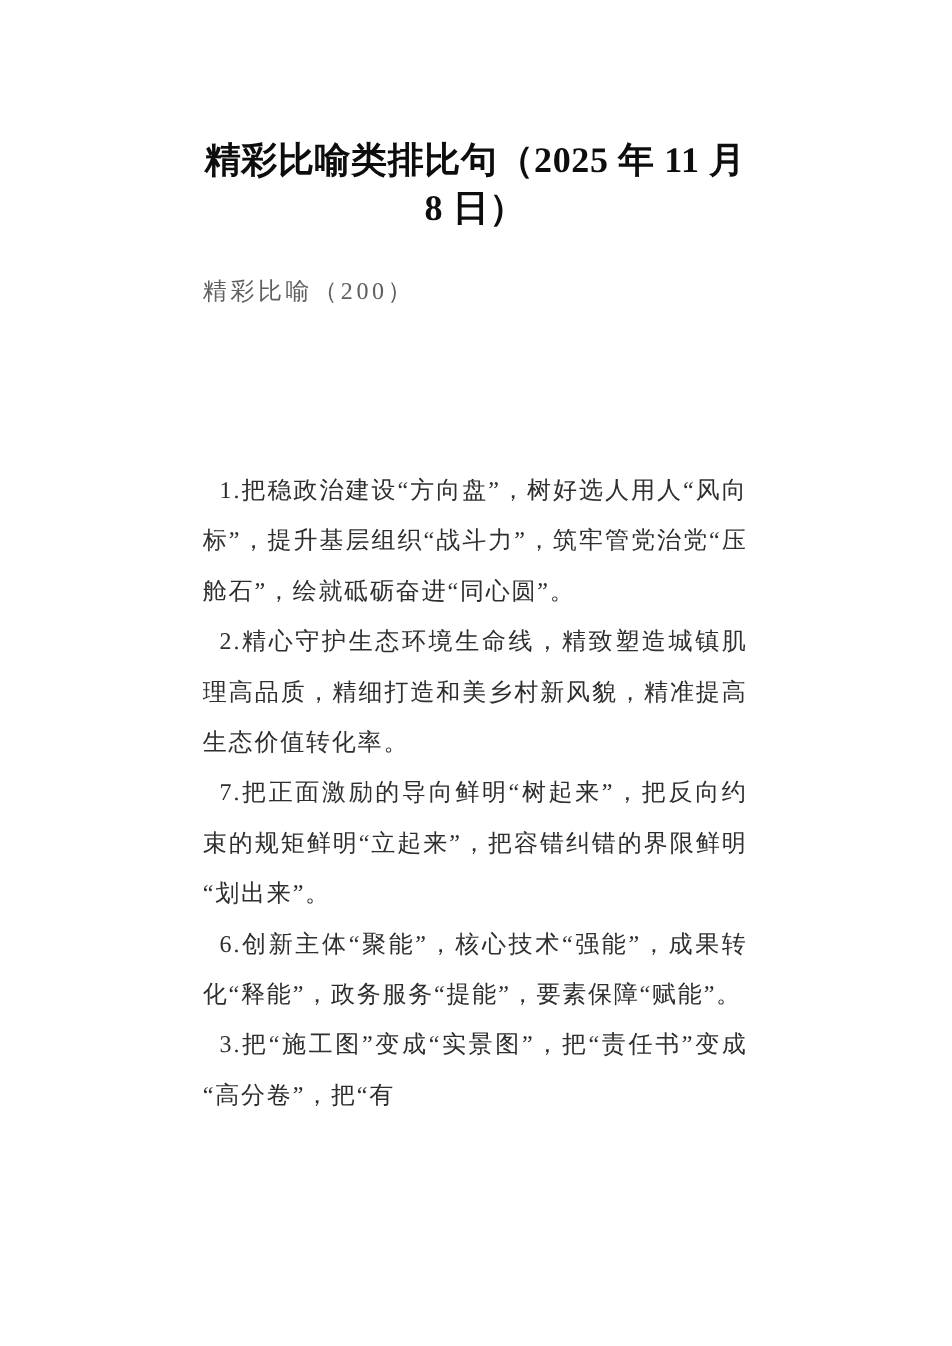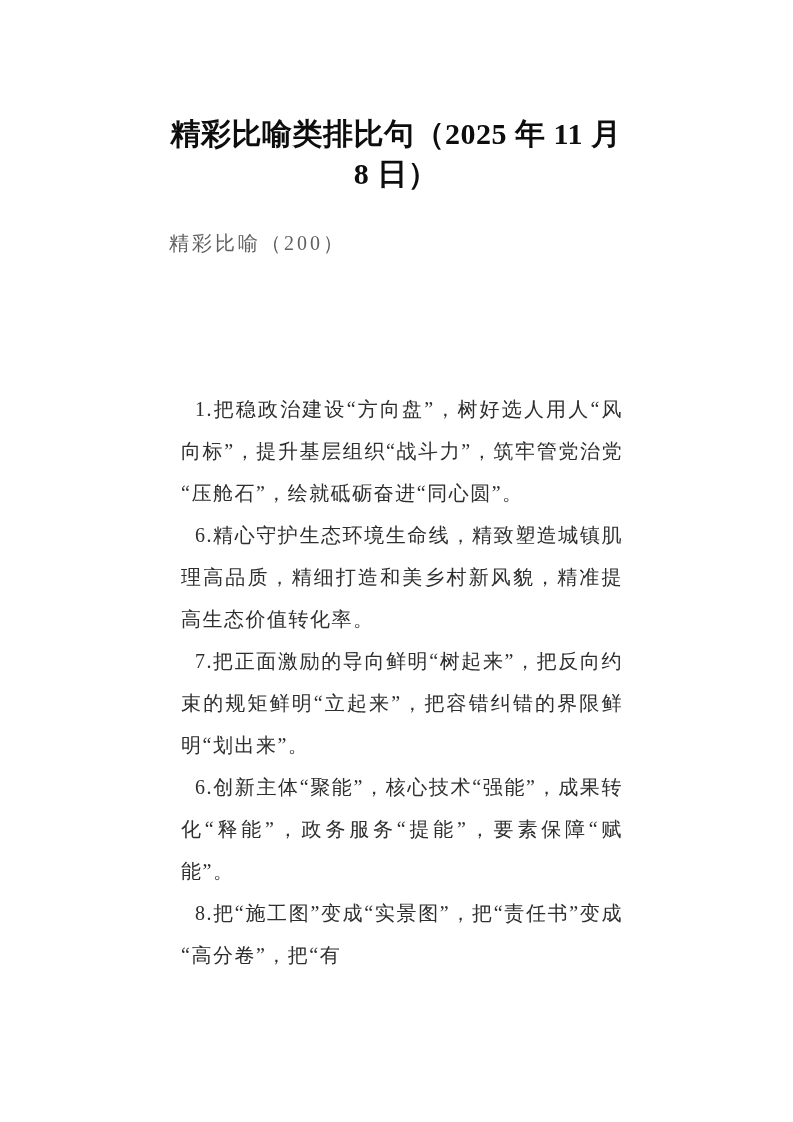--- a/index.html
+++ b/index.html
@@ -36,36 +36,35 @@
     letter-spacing: 3px;
   }
   .doc-body {
     margin-top: 130px;
     font-size: 20px;
     line-height: 42px;
     color: #2e2e2e;
     letter-spacing: 1.5px;
     text-align: justify;
     text-justify: inter-ideograph;
-    margin-left: 12px;
   }
   .doc-body p {
     margin: 0;
     padding: 0;
     text-indent: 14px;
   }
 </style>
 </head>
 <body>
 
 <div class="page">
   <h1 class="doc-title">精彩比喻类排比句（2025 年 11 月 8 日）</h1>
 
   <div class="doc-subtitle">精彩比喻（200）</div>
 
   <div class="doc-body">
     <p>1.把稳政治建设“方向盘”，树好选人用人“风向标”，提升基层组织“战斗力”，筑牢管党治党“压舱石”，绘就砥砺奋进“同心圆”。</p>
-    <p>6.精心守护生态环境生命线，精致塑造城镇肌理高品质，精细打造和美乡村新风貌，精准提高生态价值转化率。</p>
+    <p>2.精心守护生态环境生命线，精致塑造城镇肌理高品质，精细打造和美乡村新风貌，精准提高生态价值转化率。</p>
     <p>7.把正面激励的导向鲜明“树起来”，把反向约束的规矩鲜明“立起来”，把容错纠错的界限鲜明“划出来”。</p>
     <p>6.创新主体“聚能”，核心技术“强能”，成果转化“释能”，政务服务“提能”，要素保障“赋能”。</p>
-    <p>8.把“施工图”变成“实景图”，把“责任书”变成“高分卷”，把“有</p>
+    <p>3.把“施工图”变成“实景图”，把“责任书”变成“高分卷”，把“有</p>
   </div>
 </div>
 
 </body></html>

